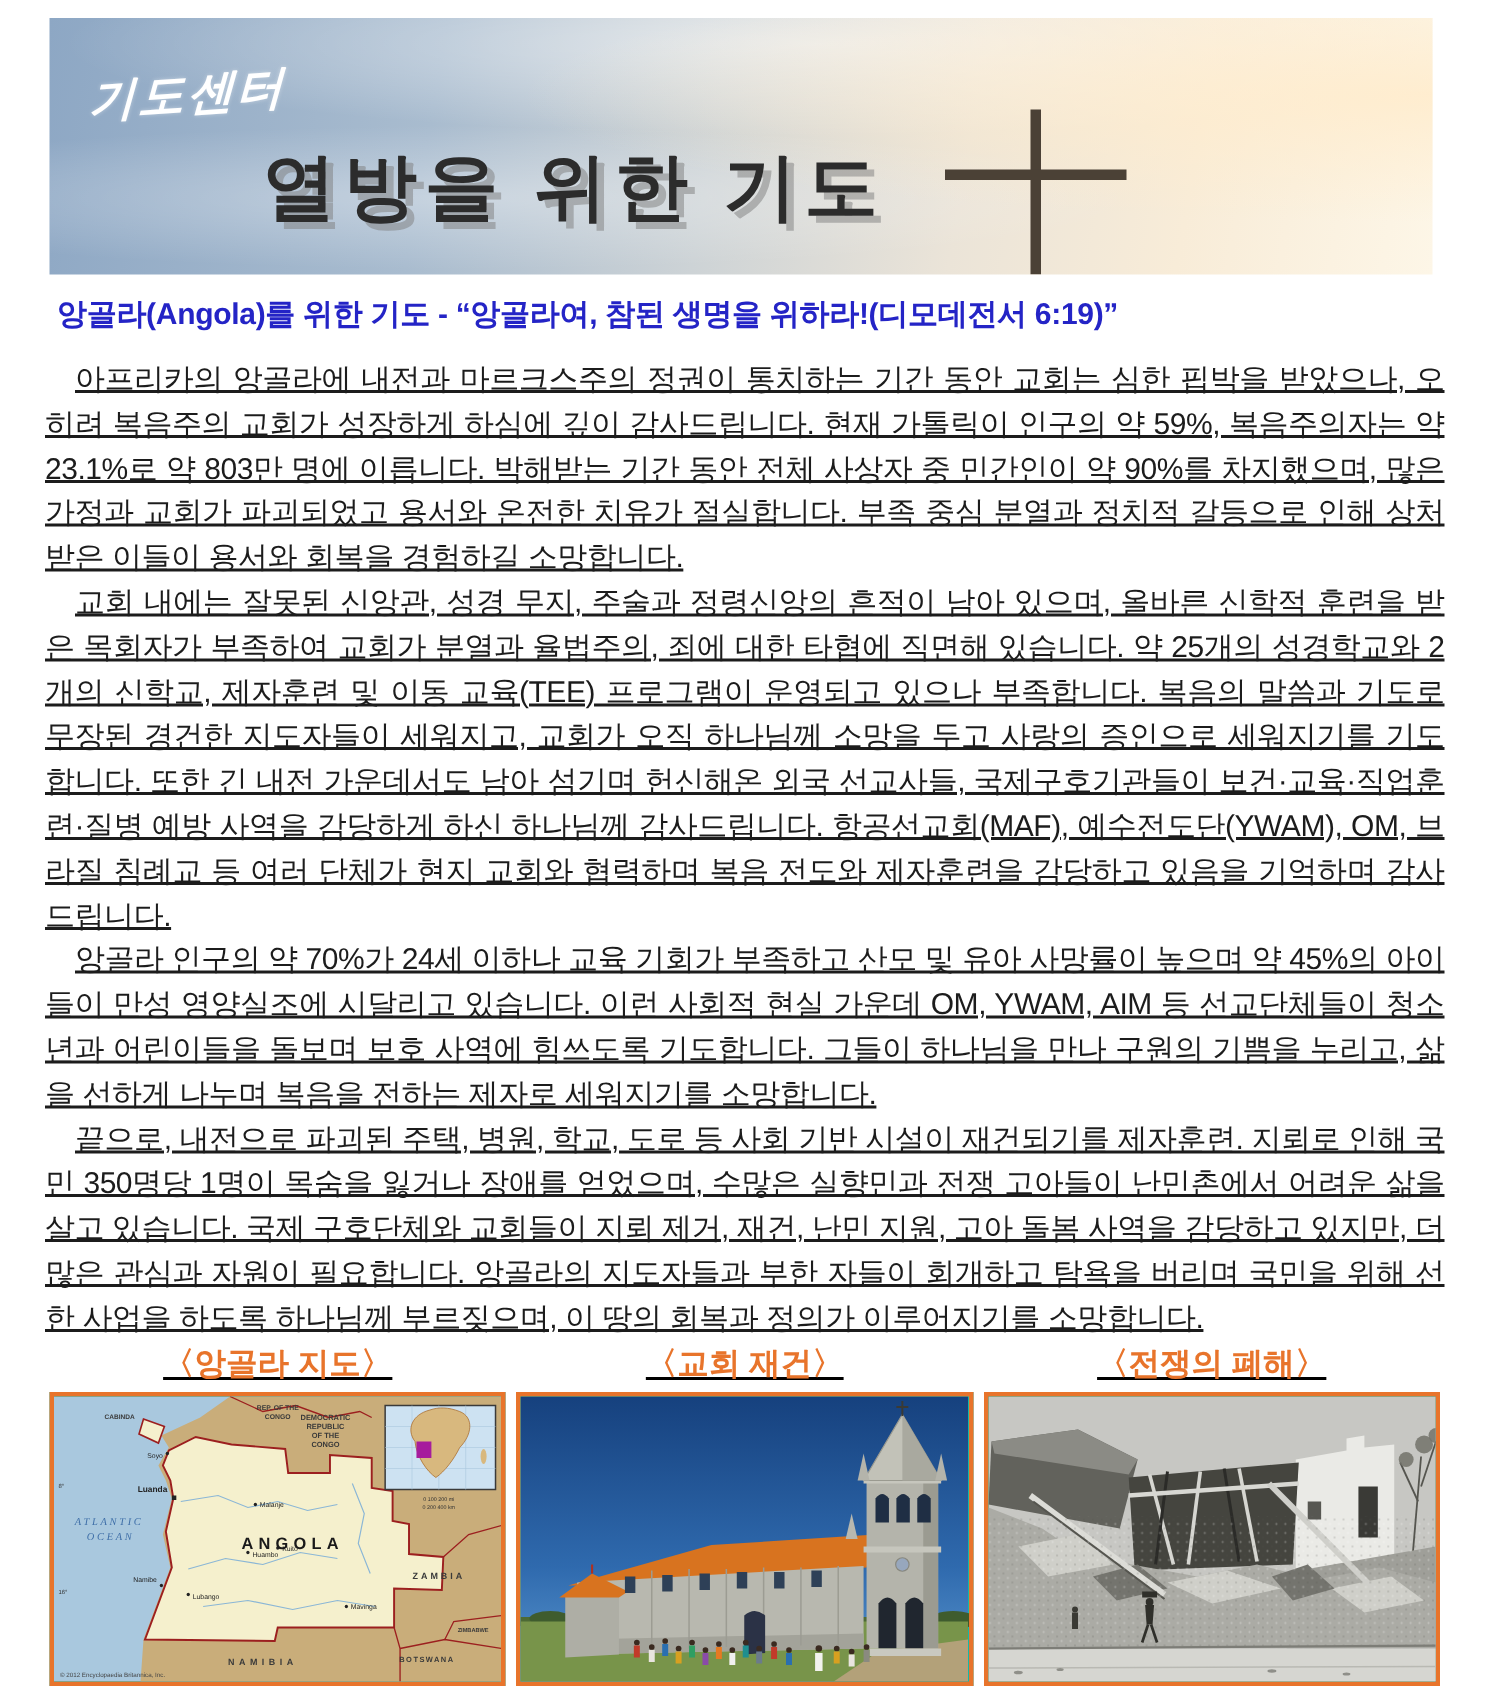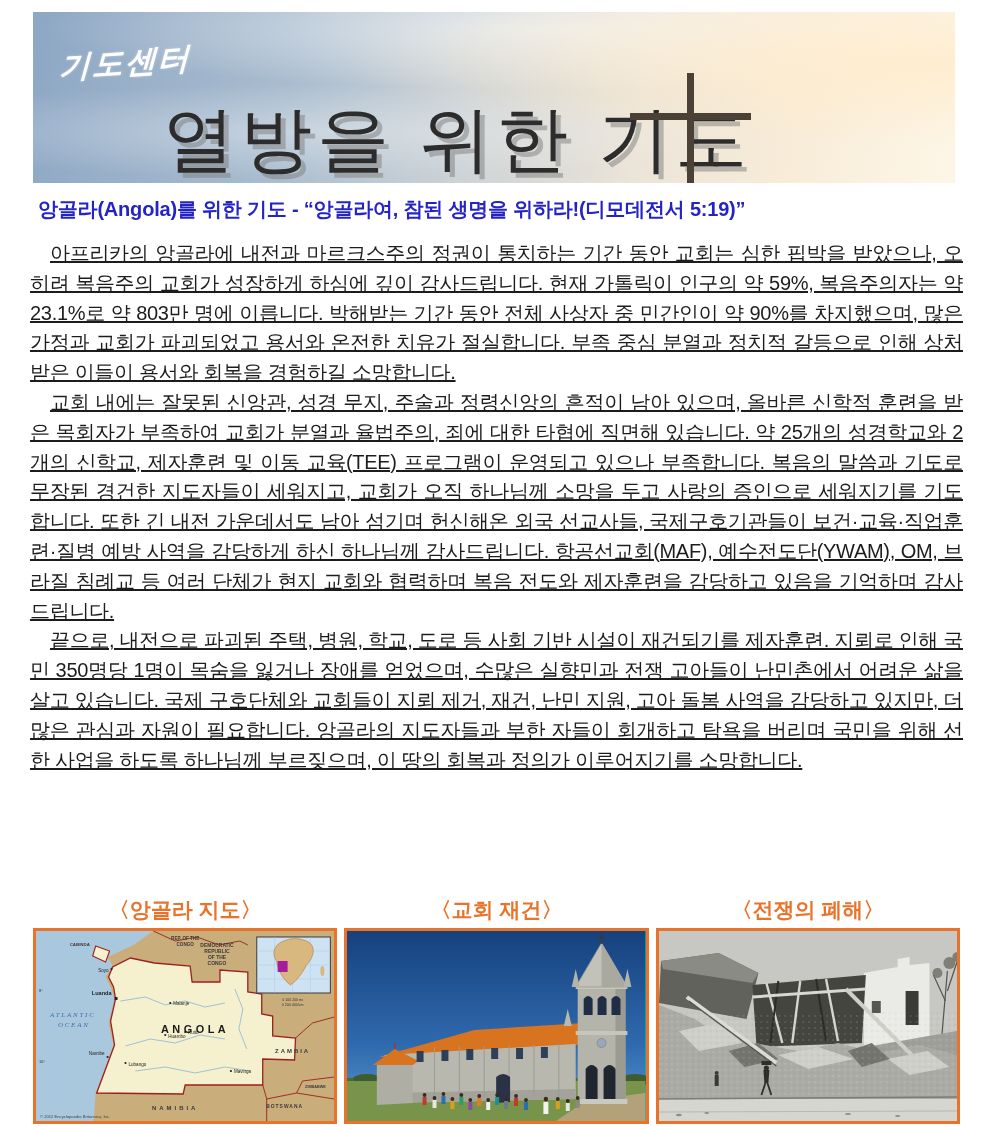--- a/index.html
+++ b/index.html
@@ -9,56 +9,57 @@
   
   .banner{position:absolute;left:33px;top:12px;width:922px;height:171px;overflow:hidden;
     background:
       radial-gradient(120% 90% at 100% 30%, rgba(255,236,205,.9) 0%, rgba(255,236,205,0) 55%),
       radial-gradient(90% 60% at 55% 10%, rgba(255,255,255,.55) 0%, rgba(255,255,255,0) 60%),
       radial-gradient(70% 40% at 30% 70%, rgba(255,255,255,.35) 0%, rgba(255,255,255,0) 70%),
       linear-gradient(100deg,#8da7c4 0%,#a9bccf 28%,#cdd3d6 48%,#ebe4d8 66%,#f8ecd8 82%,#fdf6e7 100%);}
   .badge{position:absolute;left:26px;top:30px;color:#ffffff;font-size:31px;font-weight:bold;
          font-style:italic;transform:rotate(-4deg) skewX(-6deg);letter-spacing:2px;
          text-shadow:0 0 3px rgba(255,255,255,.4);}
-  .banner-title{position:absolute;left:130px;top:80px;font-size:72px;font-weight:400;color:#2c2c2c;
+  .banner-title{position:absolute;left:142px;top:80px;font-size:49px;font-weight:700;color:#2c2c2c;
          letter-spacing:5px;white-space:nowrap;text-shadow:5px 5px 0 rgba(125,125,125,.5);}
   .cross-v{position:absolute;left:654px;top:61px;width:7px;height:110px;background:#4b4136;}
   .cross-h{position:absolute;left:597px;top:101px;width:121px;height:7px;background:#4b4136;}
 
   
   .subtitle{position:absolute;left:38px;top:196px;width:920px;font-size:20px;font-weight:600;
             color:#2424c6;letter-spacing:-0.2px;}
   .bodytext{position:absolute;left:30px;top:239px;width:933px;font-size:20px;line-height:29.8px;
             color:#1c1c1c;text-align:justify;word-break:break-all;letter-spacing:-0.3px;text-decoration:underline;}
   .bodytext p{margin:0;text-indent:20px;}
 
   
   .gallery{position:absolute;left:33px;top:896px;width:927px;display:flex;gap:7px;}
-  .figcol{flex:1;display:flex;flex-direction:column;min-width:0;}
+  .figcol{flex:1;display:flex;flex-direction:column;min-width:0;text-decoration:underline;}
   .figcap{text-align:center;font-size:21px;font-weight:800;color:#e8742b;height:28px;line-height:28px;}
   .imgbox{margin-top:4px;border:3px solid #e8742b;height:190px;background:#14b8a6;}
   .imgbox svg{display:block;width:100%;height:100%;}
 </style>
 </head>
 <body>
 
 <div class="page">
 
   <div class="banner">
     <div class="badge">기도센터</div>
     <div class="banner-title">열방을 위한 기도</div>
     <div class="cross-v"></div>
     <div class="cross-h"></div>
   </div>
 
-  <div class="subtitle">앙골라(Angola)를 위한 기도 - “앙골라여, 참된 생명을 위하라!(디모데전서 5:19)”</div>
+  <div class="subtitle">앙골라(Angola)를 위한 기도 - “앙골라여, 참된 생명을 위하라!(디모데전서 6:19)”</div>
 
   <div class="bodytext">
     <p>아프리카의 앙골라에 내전과 마르크스주의 정권이 통치하는 기간 동안 교회는 심한 핍박을 받았으나, 오히려 복음주의 교회가 성장하게 하심에 깊이 감사드립니다. 현재 가톨릭이 인구의 약 59%, 복음주의자는 약 23.1%로 약 803만 명에 이릅니다. 박해받는 기간 동안 전체 사상자 중 민간인이 약 90%를 차지했으며, 많은 가정과 교회가 파괴되었고 용서와 온전한 치유가 절실합니다. 부족 중심 분열과 정치적 갈등으로 인해 상처받은 이들이 용서와 회복을 경험하길 소망합니다.</p>
     <p>교회 내에는 잘못된 신앙관, 성경 무지, 주술과 정령신앙의 흔적이 남아 있으며, 올바른 신학적 훈련을 받은 목회자가 부족하여 교회가 분열과 율법주의, 죄에 대한 타협에 직면해 있습니다. 약 25개의 성경학교와 2개의 신학교, 제자훈련 및 이동 교육(TEE) 프로그램이 운영되고 있으나 부족합니다. 복음의 말씀과 기도로 무장된 경건한 지도자들이 세워지고, 교회가 오직 하나님께 소망을 두고 사랑의 증인으로 세워지기를 기도합니다. 또한 긴 내전 가운데서도 남아 섬기며 헌신해온 외국 선교사들, 국제구호기관들이 보건·교육·직업훈련·질병 예방 사역을 감당하게 하신 하나님께 감사드립니다. 항공선교회(MAF), 예수전도단(YWAM), OM, 브라질 침례교 등 여러 단체가 현지 교회와 협력하며 복음 전도와 제자훈련을 감당하고 있음을 기억하며 감사드립니다.</p>
+    <p>앙골라 인구의 약 70%가 24세 이하나 교육 기회가 부족하고 산모 및 유아 사망률이 높으며 약 45%의 아이들이 만성 영양실조에 시달리고 있습니다. 이런 사회적 현실 가운데 OM, YWAM, AIM 등 선교단체들이 청소년과 어린이들을 돌보며 보호 사역에 힘쓰도록 기도합니다. 그들이 하나님을 만나 구원의 기쁨을 누리고, 삶을 선하게 나누며 복음을 전하는 제자로 세워지기를 소망합니다.</p>
     <p>끝으로, 내전으로 파괴된 주택, 병원, 학교, 도로 등 사회 기반 시설이 재건되기를 제자훈련. 지뢰로 인해 국민 350명당 1명이 목숨을 잃거나 장애를 얻었으며, 수많은 실향민과 전쟁 고아들이 난민촌에서 어려운 삶을 살고 있습니다. 국제 구호단체와 교회들이 지뢰 제거, 재건, 난민 지원, 고아 돌봄 사역을 감당하고 있지만, 더 많은 관심과 자원이 필요합니다. 앙골라의 지도자들과 부한 자들이 회개하고 탐욕을 버리며 국민을 위해 선한 사업을 하도록 하나님께 부르짖으며, 이 땅의 회복과 정의가 이루어지기를 소망합니다.</p>
   </div>
 
   <div class="gallery">
 
     <div class="figcol">
       <div class="figcap">〈앙골라 지도〉</div>
       <div class="imgbox">
         <svg viewBox="0 0 300 190" preserveAspectRatio="none">
           <rect width="300" height="190" fill="#a9c8de"></rect>

